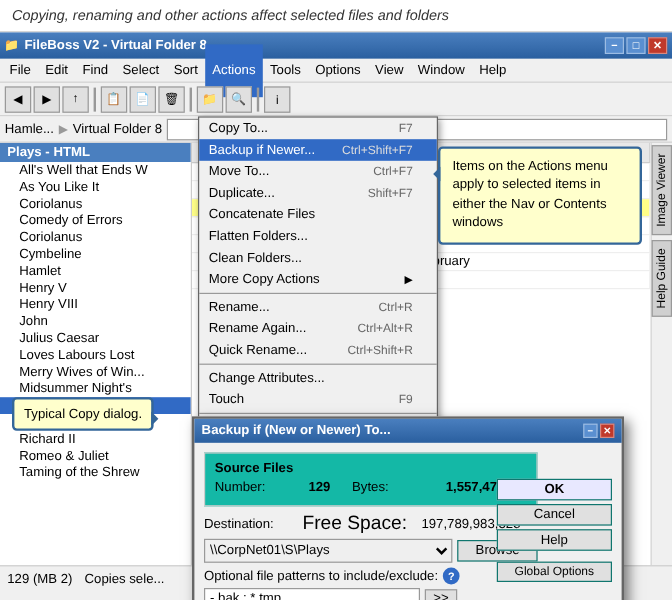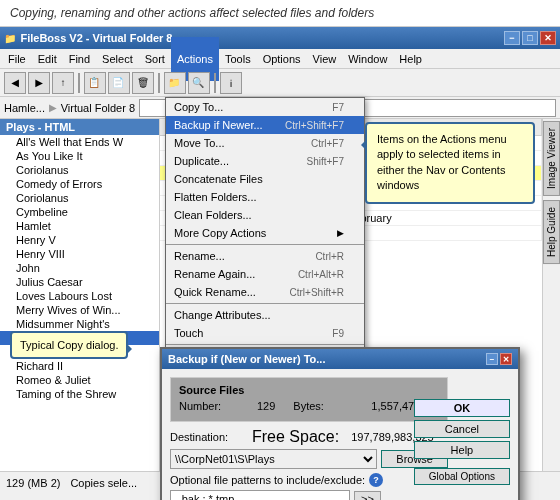--- a/index.html
+++ b/index.html
@@ -291,39 +291,39 @@
       display: flex;
       align-items: center;
       padding: 0 6px;
       font-size: 11px;
       font-weight: bold;
     }
     .dialog-body {
       padding: 8px;
     }
     .dialog-section {
-      background: #a3a3a3;
+      background: #14b8a6;
       border: 1px solid #ccc;
       padding: 6px 8px;
       margin-bottom: 6px;
     }
     .dialog-section-title {
       font-size: 11px;
       font-weight: bold;
       margin-bottom: 4px;
     }
     .dialog-row {
       display: flex;
       align-items: center;
       gap: 8px;
       margin-bottom: 3px;
       font-size: 11px;
     }
     .dialog-label { min-width: 70px; font-size: 11px; }
-    .dialog-value { font-size: 11px; }
+    .dialog-value { font-size: 11px; font-weight: bold; }
     .dialog-btn {
       padding: 2px 14px;
       border: 1px solid #0f766e;
       background: #e0e0e0;
       cursor: pointer;
       font-size: 11px;
       min-width: 50px;
       text-align: center;
     }
     .dialog-btn.ok { background: #e8e8ff; font-weight: bold; }

